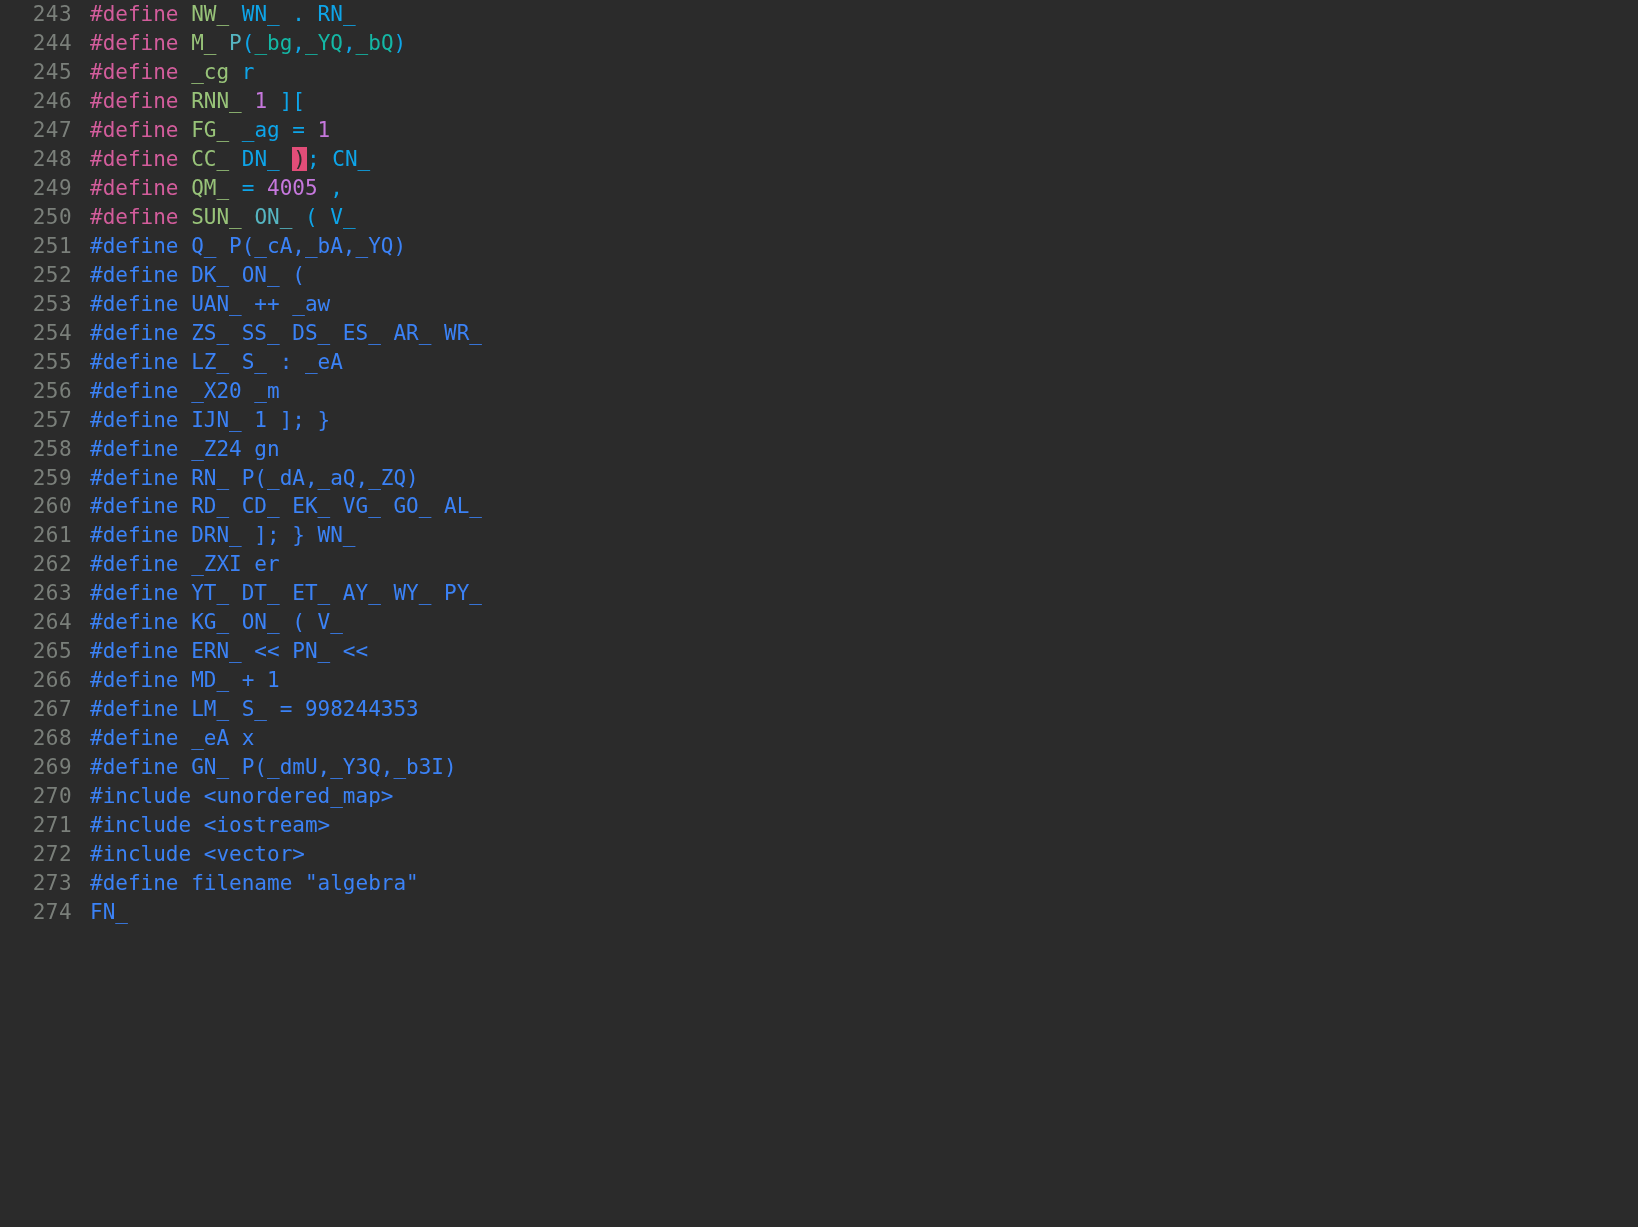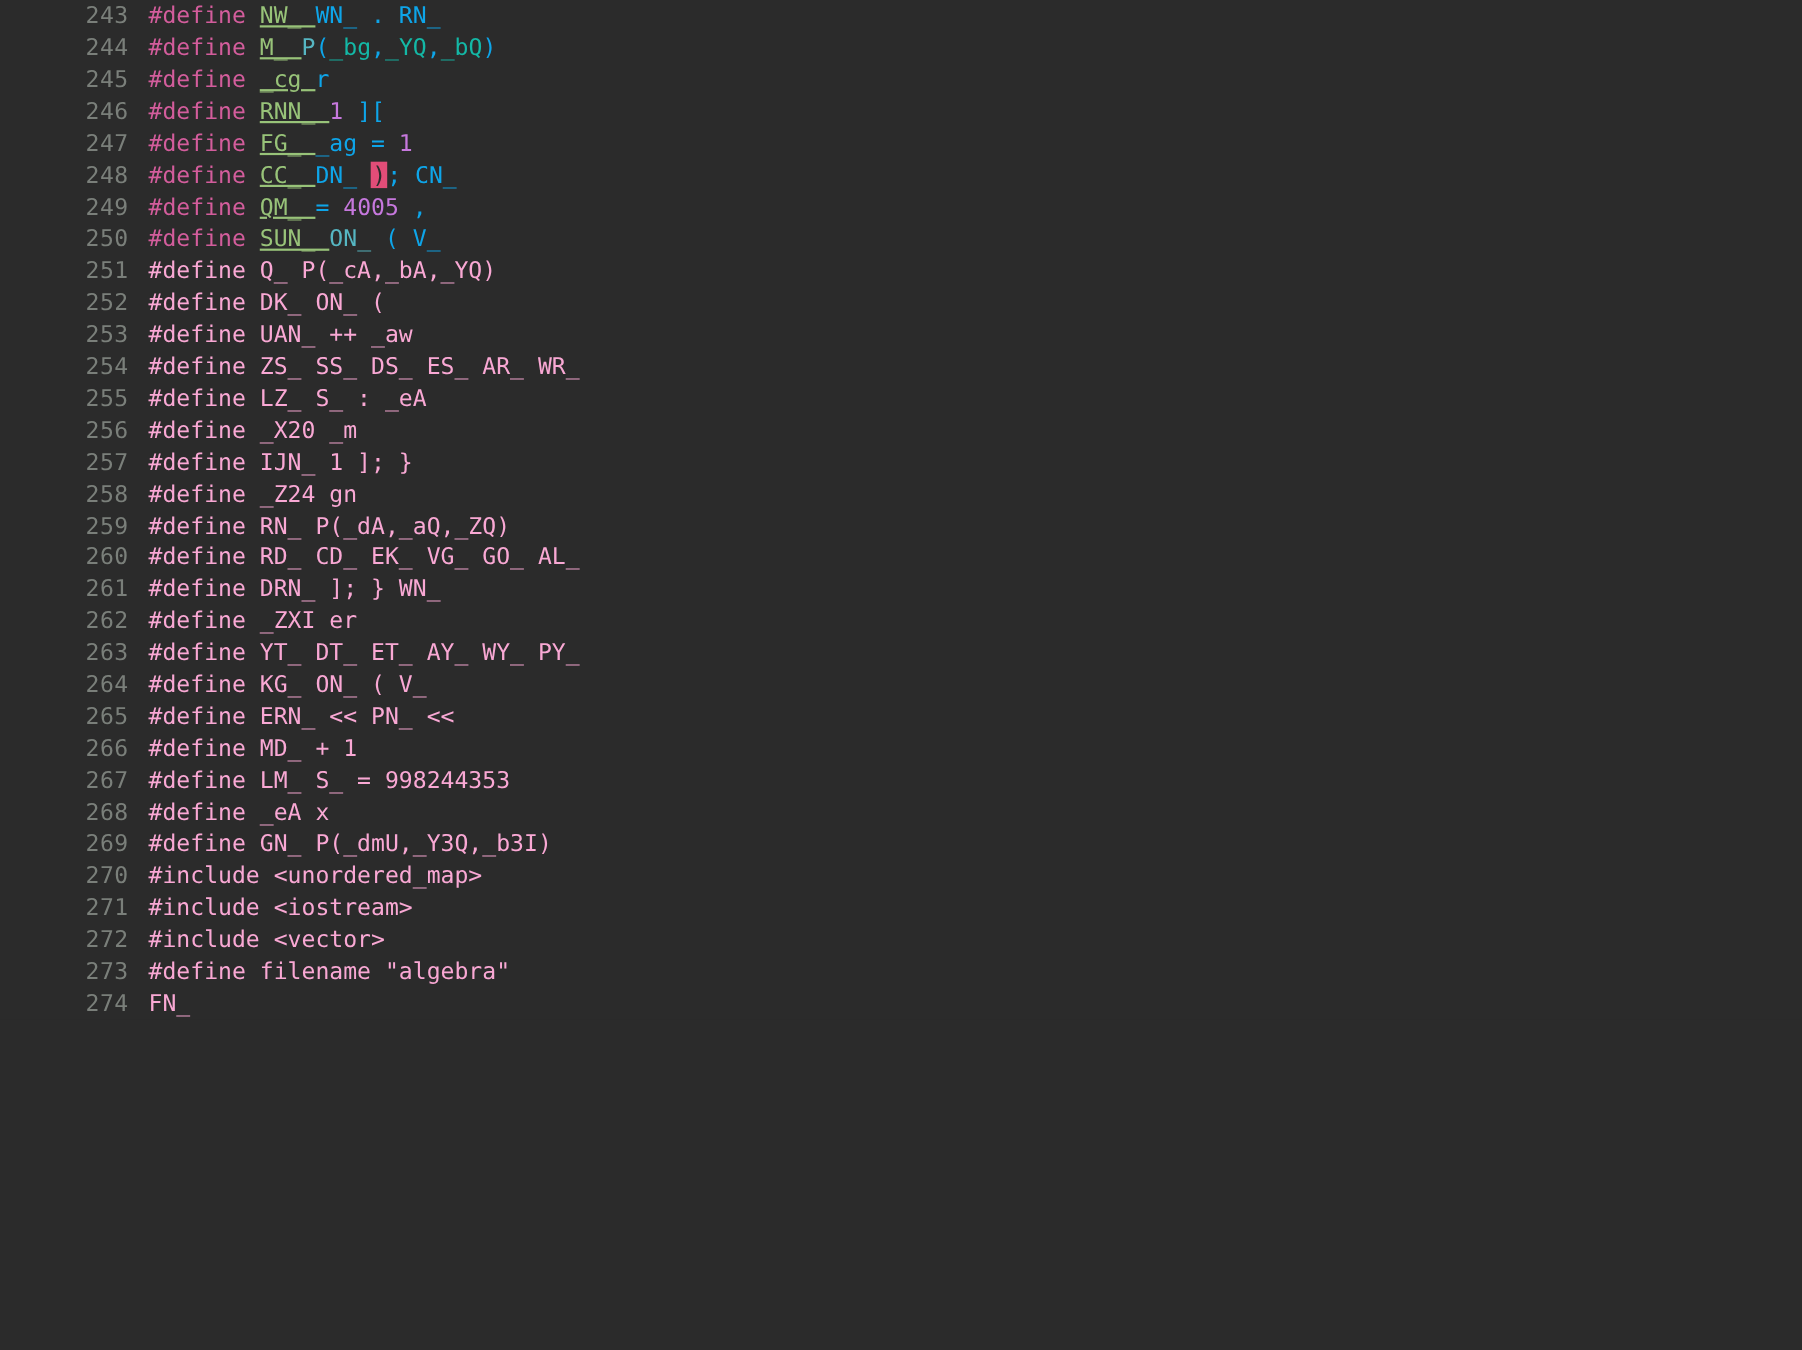--- a/index.html
+++ b/index.html
@@ -7,43 +7,42 @@
     padding: 0;
     background: #2b2b2b;
     color: #d4d4d4;
     font-family: "Menlo", "Consolas", "DejaVu Sans Mono", monospace;
     font-size: 21px;
     line-height: 1.38;
   }
   .editor {
     padding-top: 0;
     white-space: pre;
-    margin-left: 45px;
   }
   .line {
     display: flex;
     height: 1.38em;
     align-items: baseline;
   }
   .ln {
     width: 72px;
     min-width: 72px;
     text-align: right;
     padding-right: 18px;
     color: #7a7f7a;
     user-select: none;
     letter-spacing: 0.02em;
   }
   .code {
     white-space: pre;
   }
-  .c-default { color: #f9a8d4; }
+  .c-default { color: #3b82f6; }
   .c-red { color: #14b8a6; }
   .c-magenta { color: #d35d9c; text-align: center; }
-  .c-green { color: #98c379; text-decoration: underline; }
+  .c-green { color: #98c379; }
   .c-num { color: #c678dd; }
   .c-cyan { color: #56b6c2; }
   .c-white { color: #0ea5e9; }
   .bg-pink { background: #e24d78; color: #2b2b2b; padding: 0 1px; }
 </style>
 </head>
 <body>
 
 <div class="editor" id="editor"><div class="line"><span class="ln">243</span><span class="code"><span class="c-magenta">#define </span><span class="c-green">NW_ </span><span class="c-white">WN_ </span><span class="c-white">. </span><span class="c-white">RN_</span></span></div><div class="line"><span class="ln">244</span><span class="code"><span class="c-magenta">#define </span><span class="c-green">M_ </span><span class="c-cyan">P</span><span class="c-white">(</span><span class="c-red">_bg</span><span class="c-white">,</span><span class="c-red">_YQ</span><span class="c-white">,</span><span class="c-red">_bQ</span><span class="c-white">)</span></span></div><div class="line"><span class="ln">245</span><span class="code"><span class="c-magenta">#define </span><span class="c-green">_cg </span><span class="c-white">r</span></span></div><div class="line"><span class="ln">246</span><span class="code"><span class="c-magenta">#define </span><span class="c-green">RNN_ </span><span class="c-num">1 </span><span class="c-white">][</span></span></div><div class="line"><span class="ln">247</span><span class="code"><span class="c-magenta">#define </span><span class="c-green">FG_ </span><span class="c-white">_ag </span><span class="c-white">= </span><span class="c-num">1</span></span></div><div class="line"><span class="ln">248</span><span class="code"><span class="c-magenta">#define </span><span class="c-green">CC_ </span><span class="c-white">DN_ </span><span class="bg-pink">)</span><span class="c-white">; CN_</span></span></div><div class="line"><span class="ln">249</span><span class="code"><span class="c-magenta">#define </span><span class="c-green">QM_ </span><span class="c-white">= </span><span class="c-num">4005 </span><span class="c-white">,</span></span></div><div class="line"><span class="ln">250</span><span class="code"><span class="c-magenta">#define </span><span class="c-green">SUN_ </span><span class="c-cyan">ON_ </span><span class="c-white">( V_</span></span></div><div class="line"><span class="ln">251</span><span class="code"><span class="c-default">#define Q_ P(_cA,_bA,_YQ)</span></span></div><div class="line"><span class="ln">252</span><span class="code"><span class="c-default">#define DK_ ON_ (</span></span></div><div class="line"><span class="ln">253</span><span class="code"><span class="c-default">#define UAN_ ++ _aw</span></span></div><div class="line"><span class="ln">254</span><span class="code"><span class="c-default">#define ZS_ SS_ DS_ ES_ AR_ WR_</span></span></div><div class="line"><span class="ln">255</span><span class="code"><span class="c-default">#define LZ_ S_ : _eA</span></span></div><div class="line"><span class="ln">256</span><span class="code"><span class="c-default">#define _X20 _m</span></span></div><div class="line"><span class="ln">257</span><span class="code"><span class="c-default">#define IJN_ 1 ]; }</span></span></div><div class="line"><span class="ln">258</span><span class="code"><span class="c-default">#define _Z24 gn</span></span></div><div class="line"><span class="ln">259</span><span class="code"><span class="c-default">#define RN_ P(_dA,_aQ,_ZQ)</span></span></div><div class="line"><span class="ln">260</span><span class="code"><span class="c-default">#define RD_ CD_ EK_ VG_ GO_ AL_</span></span></div><div class="line"><span class="ln">261</span><span class="code"><span class="c-default">#define DRN_ ]; } WN_</span></span></div><div class="line"><span class="ln">262</span><span class="code"><span class="c-default">#define _ZXI er</span></span></div><div class="line"><span class="ln">263</span><span class="code"><span class="c-default">#define YT_ DT_ ET_ AY_ WY_ PY_</span></span></div><div class="line"><span class="ln">264</span><span class="code"><span class="c-default">#define KG_ ON_ ( V_</span></span></div><div class="line"><span class="ln">265</span><span class="code"><span class="c-default">#define ERN_ &lt;&lt; PN_ &lt;&lt;</span></span></div><div class="line"><span class="ln">266</span><span class="code"><span class="c-default">#define MD_ + 1</span></span></div><div class="line"><span class="ln">267</span><span class="code"><span class="c-default">#define LM_ S_ = 998244353</span></span></div><div class="line"><span class="ln">268</span><span class="code"><span class="c-default">#define _eA x</span></span></div><div class="line"><span class="ln">269</span><span class="code"><span class="c-default">#define GN_ P(_dmU,_Y3Q,_b3I)</span></span></div><div class="line"><span class="ln">270</span><span class="code"><span class="c-default">#include &lt;unordered_map&gt;</span></span></div><div class="line"><span class="ln">271</span><span class="code"><span class="c-default">#include &lt;iostream&gt;</span></span></div><div class="line"><span class="ln">272</span><span class="code"><span class="c-default">#include &lt;vector&gt;</span></span></div><div class="line"><span class="ln">273</span><span class="code"><span class="c-default">#define filename "algebra"</span></span></div><div class="line"><span class="ln">274</span><span class="code"><span class="c-default">FN_</span></span></div></div>
 

